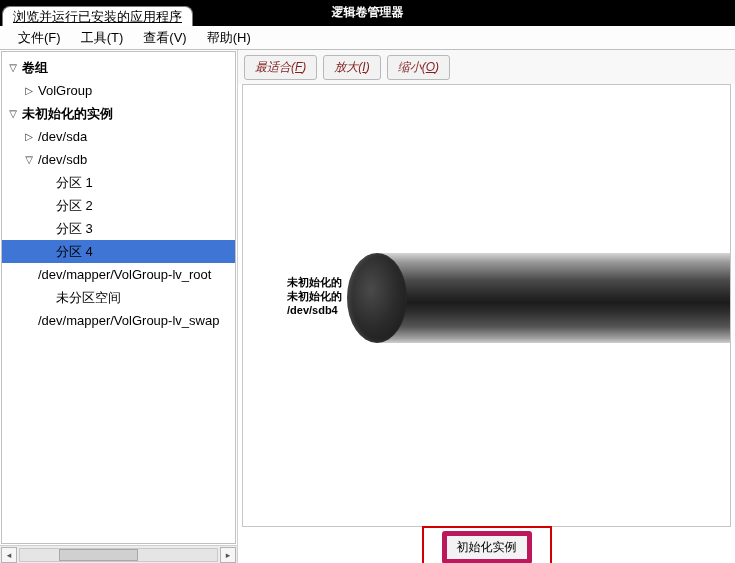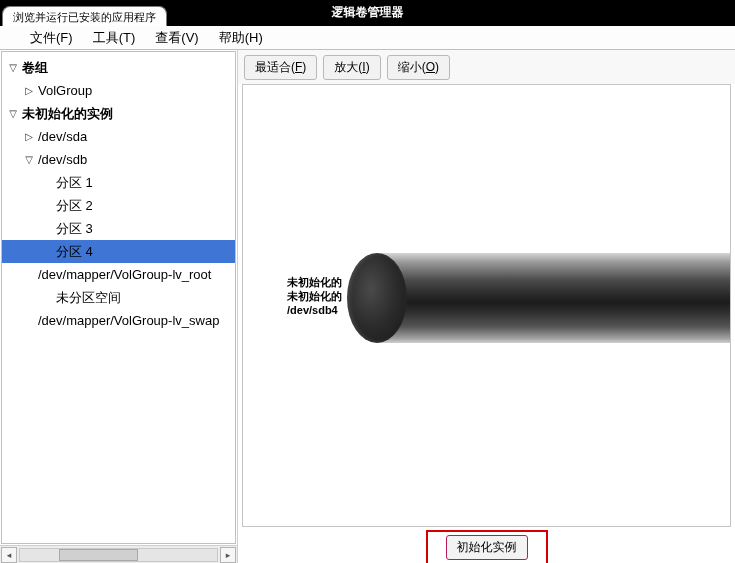--- a/index.html
+++ b/index.html
@@ -1,25 +1,25 @@
 <!DOCTYPE html>
 <html><head>
 <meta charset="utf-8">
 <style>
   * { box-sizing: border-box; margin: 0; padding: 0; font-family: "WenQuanYi Micro Hei", "Microsoft YaHei", sans-serif; }
   html, body { height: 100%; background: #fff; }
   .root { width: 735px; height: 563px; display: flex; flex-direction: column; overflow: hidden; background: #fff; }
 
   
   .topbar { height: 26px; background: #000; color: #fff; display: flex; align-items: flex-end; position: relative; font-size: 12px; }
-  .browser-tab { background: #fff; color: #000; border: 1px solid #7a7a7a; border-bottom: none; border-radius: 8px 8px 0 0; padding: 2px 10px 0 10px; margin-left: 2px; height: 20px; line-height: 16px; font-size: 11px; }
+  .browser-tab { background: #fff; color: #000; border: 1px solid #7a7a7a; border-bottom: none; border-radius: 8px 8px 0 0; padding: 2px 10px 0 10px; margin-left: 2px; height: 20px; line-height: 16px; font-size: 13px; text-decoration: underline; }
   .titlebar-text { position: absolute; left: 50%; top: 4px; transform: translateX(-50%); font-size: 12px; font-weight: bold; }
 
   
-  .menubar { height: 24px; background: #fdfdfd; border-bottom: 1px solid #bfbfbf; display: flex; align-items: center; font-size: 13px; padding: 0 20px; }
+  .menubar { height: 24px; background: #fdfdfd; border-bottom: 1px solid #bfbfbf; display: flex; align-items: center; font-size: 13px; padding: 0 8px; }
   .menubar .menu-item { padding: 2px 10px; cursor: default; }
 
   
   .content { flex: 1 1 auto; display: flex; min-height: 0; }
   .sidebar { width: 238px; display: flex; flex-direction: column; border-right: 1px solid #d0d0d0; }
   .tree-wrap { flex: 1 1 auto; overflow: hidden; border: 1px solid #c0c0c0; margin: 1px; background: #fff; }
   .tree { font-size: 13px; padding-top: 4px; }
   .tree .row { display: flex; align-items: center; height: 23px; white-space: nowrap; overflow: hidden; }
   .tree .exp { width: 14px; text-align: center; font-size: 10px; color: #333; }
   .tree .lbl { padding-left: 2px; }
@@ -30,41 +30,41 @@
   .tree .sel { background: #3f76d6; color: #000000; }
 
   .sidebar-hsb { height: 18px; background: #ededed; border-top: 1px solid #cfcfcf; display: flex; align-items: center; }
   .sb-btn { width: 16px; height: 16px; border: 1px solid #b3b3b3; background: #f6f6f6; margin: 0 1px; font-size: 9px; line-height: 14px; text-align: center; color: #555; }
   .sb-track { flex: 1 1 auto; height: 14px; background: #e5e5e5; border: 1px solid #c9c9c9; position: relative; margin: 0 1px; }
   .sb-thumb { position: absolute; left: 20%; width: 40%; top: 0; bottom: 0; background: #d0d0d0; border: 1px solid #a8a8a8; }
 
   
   .rightpanel { flex: 1 1 auto; display: flex; flex-direction: column; min-width: 0; }
   .toolbar { height: 34px; display: flex; align-items: center; padding: 4px 6px; gap: 6px; background: #f8f8f8; }
-  .btn { border: 1px solid #b8b8b8; background: #f2f2f2; color: #000000; padding: 3px 10px; border-radius: 3px; font-size: 12px; }
+  .btn { border: 1px solid #b8b8b8; background: #f2f2f2; color: #7f1d1d; padding: 3px 10px; border-radius: 3px; font-size: 12px; font-style: italic; }
   .btn .u { text-decoration: underline; }
   
   .canvas-area { flex: 1 1 auto; border: 1px solid #c5c5c5; margin: 0 4px 4px 4px; background: #fff; position: relative; overflow: hidden; }
 
   .disk { position: absolute; top: 168px; left: 44px; right: 0; height: 92px; }
   .disk-label { position: absolute; left: 0; top: 22px; width: 60px; font-size: 11px; line-height: 14px; font-weight: bold;}
   .disk-label .path { font-weight: bold; }
 
   .cyl { position: absolute; left: 60px; right: 0; top: 0; height: 90px; }
   .cyl-body { position: absolute; left: 30px; right: 0; top: 0; bottom: 0;
       background: linear-gradient(to bottom, #d6d6d6 0%, #9a9a9a 10%, #4b4b4b 30%, #2c2c2c 45%, #1c1c1c 55%, #2c2c2c 65%, #555555 82%, #a2a2a2 95%, #cfcfcf 100%);
   }
   .cyl-cap { position: absolute; left: 0; top: 0; width: 60px; height: 90px; border-radius: 50%;
       background: radial-gradient(ellipse at 40% 40%, #4a4a4a 0%, #2b2b2b 50%, #161616 100%);
       box-shadow: inset 2px 0 4px rgba(255,255,255,0.15);
   }
 
   .bottombar { height: 32px; display: flex; align-items: center; justify-content: center; position: relative; }
   .highlight-box { border: 2px solid #d40000; padding: 3px 18px; }
-  .init-btn { border: 1px solid #be185d; background: #f3f3f3; padding: 3px 10px; font-size: 12px; border-radius: 3px; cursor: pointer; }
+  .init-btn { border: 5px solid #be185d; background: #f3f3f3; padding: 3px 10px; font-size: 12px; border-radius: 3px; cursor: pointer; }
 </style>
 </head>
 <body>
 
 <div class="root">
 
   <div class="topbar">
     <div class="browser-tab">浏览并运行已安装的应用程序</div>
     <div class="titlebar-text">逻辑卷管理器</div>
   </div>

